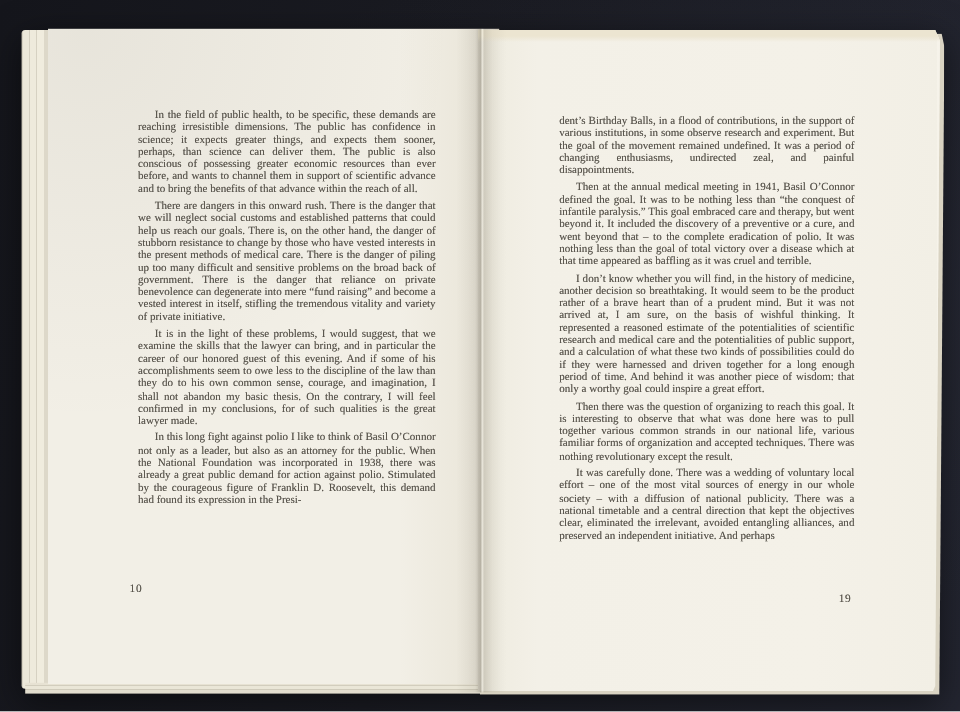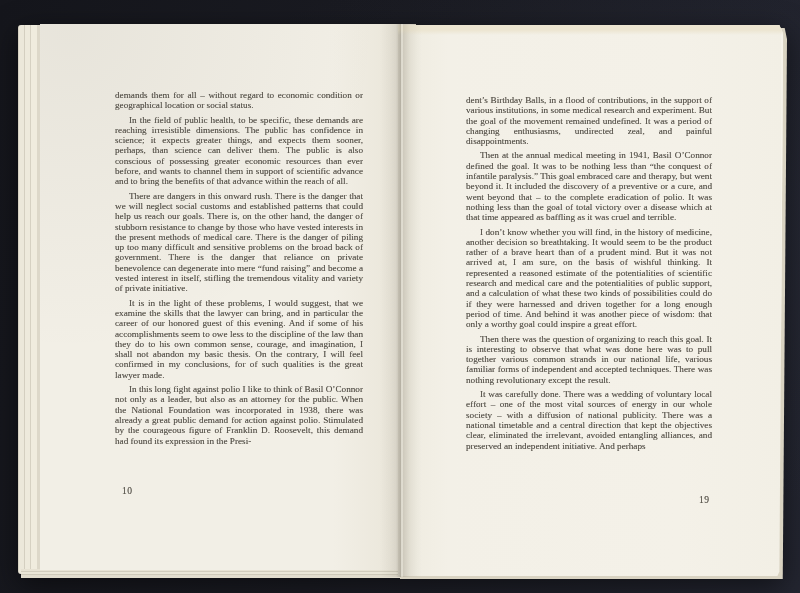--- a/index.html
+++ b/index.html
@@ -74,51 +74,50 @@
   }
   .text-col.left-col  { left: 75px; top: 66px; width: 248px; }
   .text-col.right-col { left: 68px; top: 70px; width: 246px; }
   .text-col p { margin: 0 0 4px 0; text-indent: 14px; }
   .text-col p.cont { text-indent: 0; }
   .pagenum {
     position: absolute;
     font-size: 9.5px; color: #57534b; letter-spacing: 0.5px;
     text-shadow: 0 0 0.4px rgba(86,82,74,0.5);
   }
-  .pagenum-left  { left: 82px;  top: 462px; }
+  .pagenum-left  { left: 68px;  top: 462px; }
   .pagenum-right { left: 301px; top: 470px; }
 </style>
 </head>
 <body>
 
 <div class="scene">
   <div class="book">
 
     <div class="stack-left"></div>
     <div class="stack-bottom"></div>
 
     <div class="page page-left">
       <div class="text-col left-col">
-        <p class="cont">demands them for all – without regard to economic condition or geographical location or social status.</p>
         <p>In the field of public health, to be specific, these demands are reaching irresistible dimensions. The public has confidence in science; it expects greater things, and expects them sooner, perhaps, than science can deliver them. The public is also conscious of possessing greater economic resources than ever before, and wants to channel them in support of scientific advance and to bring the benefits of that advance within the reach of all.</p>
         <p>There are dangers in this onward rush. There is the danger that we will neglect social customs and established patterns that could help us reach our goals. There is, on the other hand, the danger of stubborn resistance to change by those who have vested interests in the present methods of medical care. There is the danger of piling up too many difficult and sensitive problems on the broad back of government. There is the danger that reliance on private benevolence can degenerate into mere “fund raising” and become a vested interest in itself, stifling the tremendous vitality and variety of private initiative.</p>
         <p>It is in the light of these problems, I would suggest, that we examine the skills that the lawyer can bring, and in particular the career of our honored guest of this evening. And if some of his accomplishments seem to owe less to the discipline of the law than they do to his own common sense, courage, and imagination, I shall not abandon my basic thesis. On the contrary, I will feel confirmed in my conclusions, for of such qualities is the great lawyer made.</p>
         <p>In this long fight against polio I like to think of Basil O’Connor not only as a leader, but also as an attorney for the public. When the National Foundation was incorporated in 1938, there was already a great public demand for action against polio. Stimulated by the courageous figure of Franklin D. Roosevelt, this demand had found its expression in the Presi-</p>
       </div>
       <div class="pagenum pagenum-left">10</div>
     </div>
 
     <div class="page-right-under"></div>
 
     <div class="page page-right">
       <div class="text-col right-col">
-        <p class="cont">dent’s Birthday Balls, in a flood of contributions, in the support of various institutions, in some medical research and experiment. But the goal of the movement remained undefined. It was a period of changing enthusiasms, undirected zeal, and painful disappointments.</p>
+        <p class="cont">dent’s Birthday Balls, in a flood of contributions, in the support of various institutions, in some observe research and experiment. But the goal of the movement remained undefined. It was a period of changing enthusiasms, undirected zeal, and painful disappointments.</p>
         <p>Then at the annual medical meeting in 1941, Basil O’Connor defined the goal. It was to be nothing less than “the conquest of infantile paralysis.” This goal embraced care and therapy, but went beyond it. It included the discovery of a preventive or a cure, and went beyond that – to the complete eradication of polio. It was nothing less than the goal of total victory over a disease which at that time appeared as baffling as it was cruel and terrible.</p>
         <p>I don’t know whether you will find, in the history of medicine, another decision so breathtaking. It would seem to be the product rather of a brave heart than of a prudent mind. But it was not arrived at, I am sure, on the basis of wishful thinking. It represented a reasoned estimate of the potentialities of scientific research and medical care and the potentialities of public support, and a calculation of what these two kinds of possibilities could do if they were harnessed and driven together for a long enough period of time. And behind it was another piece of wisdom: that only a worthy goal could inspire a great effort.</p>
-        <p>Then there was the question of organizing to reach this goal. It is interesting to observe that what was done here was to pull together various common strands in our national life, various familiar forms of independent and accepted techniques. There was nothing revolutionary except the result.</p>
+        <p>Then there was the question of organizing to reach this goal. It is interesting to observe that what was done here was to pull together various common strands in our national life, various familiar forms of organization and accepted techniques. There was nothing revolutionary except the result.</p>
         <p>It was carefully done. There was a wedding of voluntary local effort – one of the most vital sources of energy in our whole society – with a diffusion of national publicity. There was a national timetable and a central direction that kept the objectives clear, eliminated the irrelevant, avoided entangling alliances, and preserved an independent initiative. And perhaps</p>
       </div>
       <div class="pagenum pagenum-right">19</div>
     </div>
 
     <div class="gutter"></div>
   </div>
 </div>
 
 </body></html>

